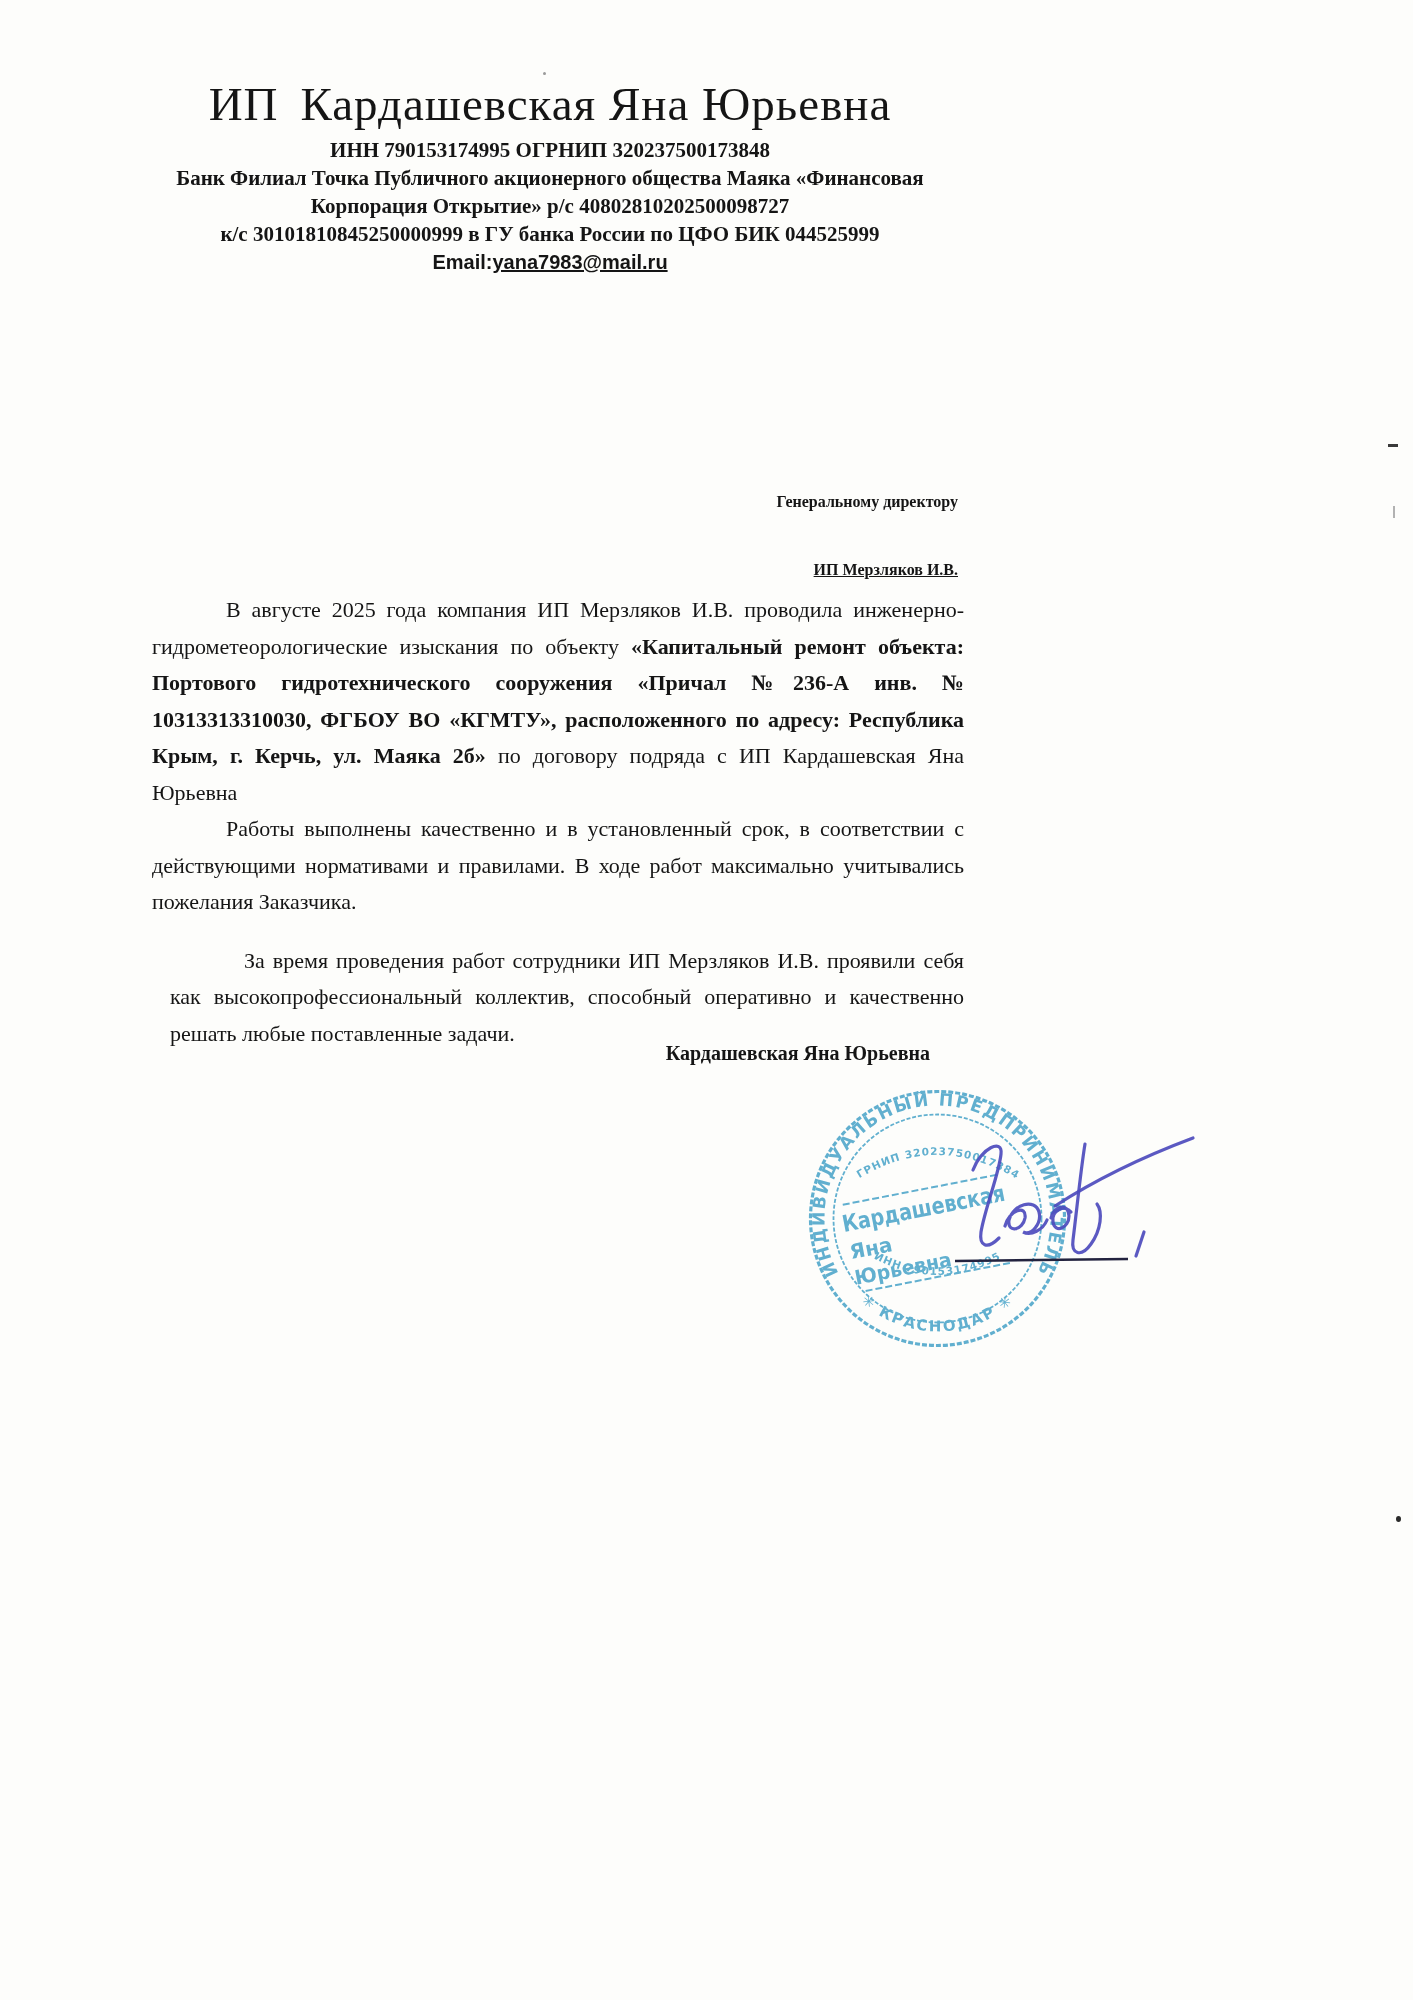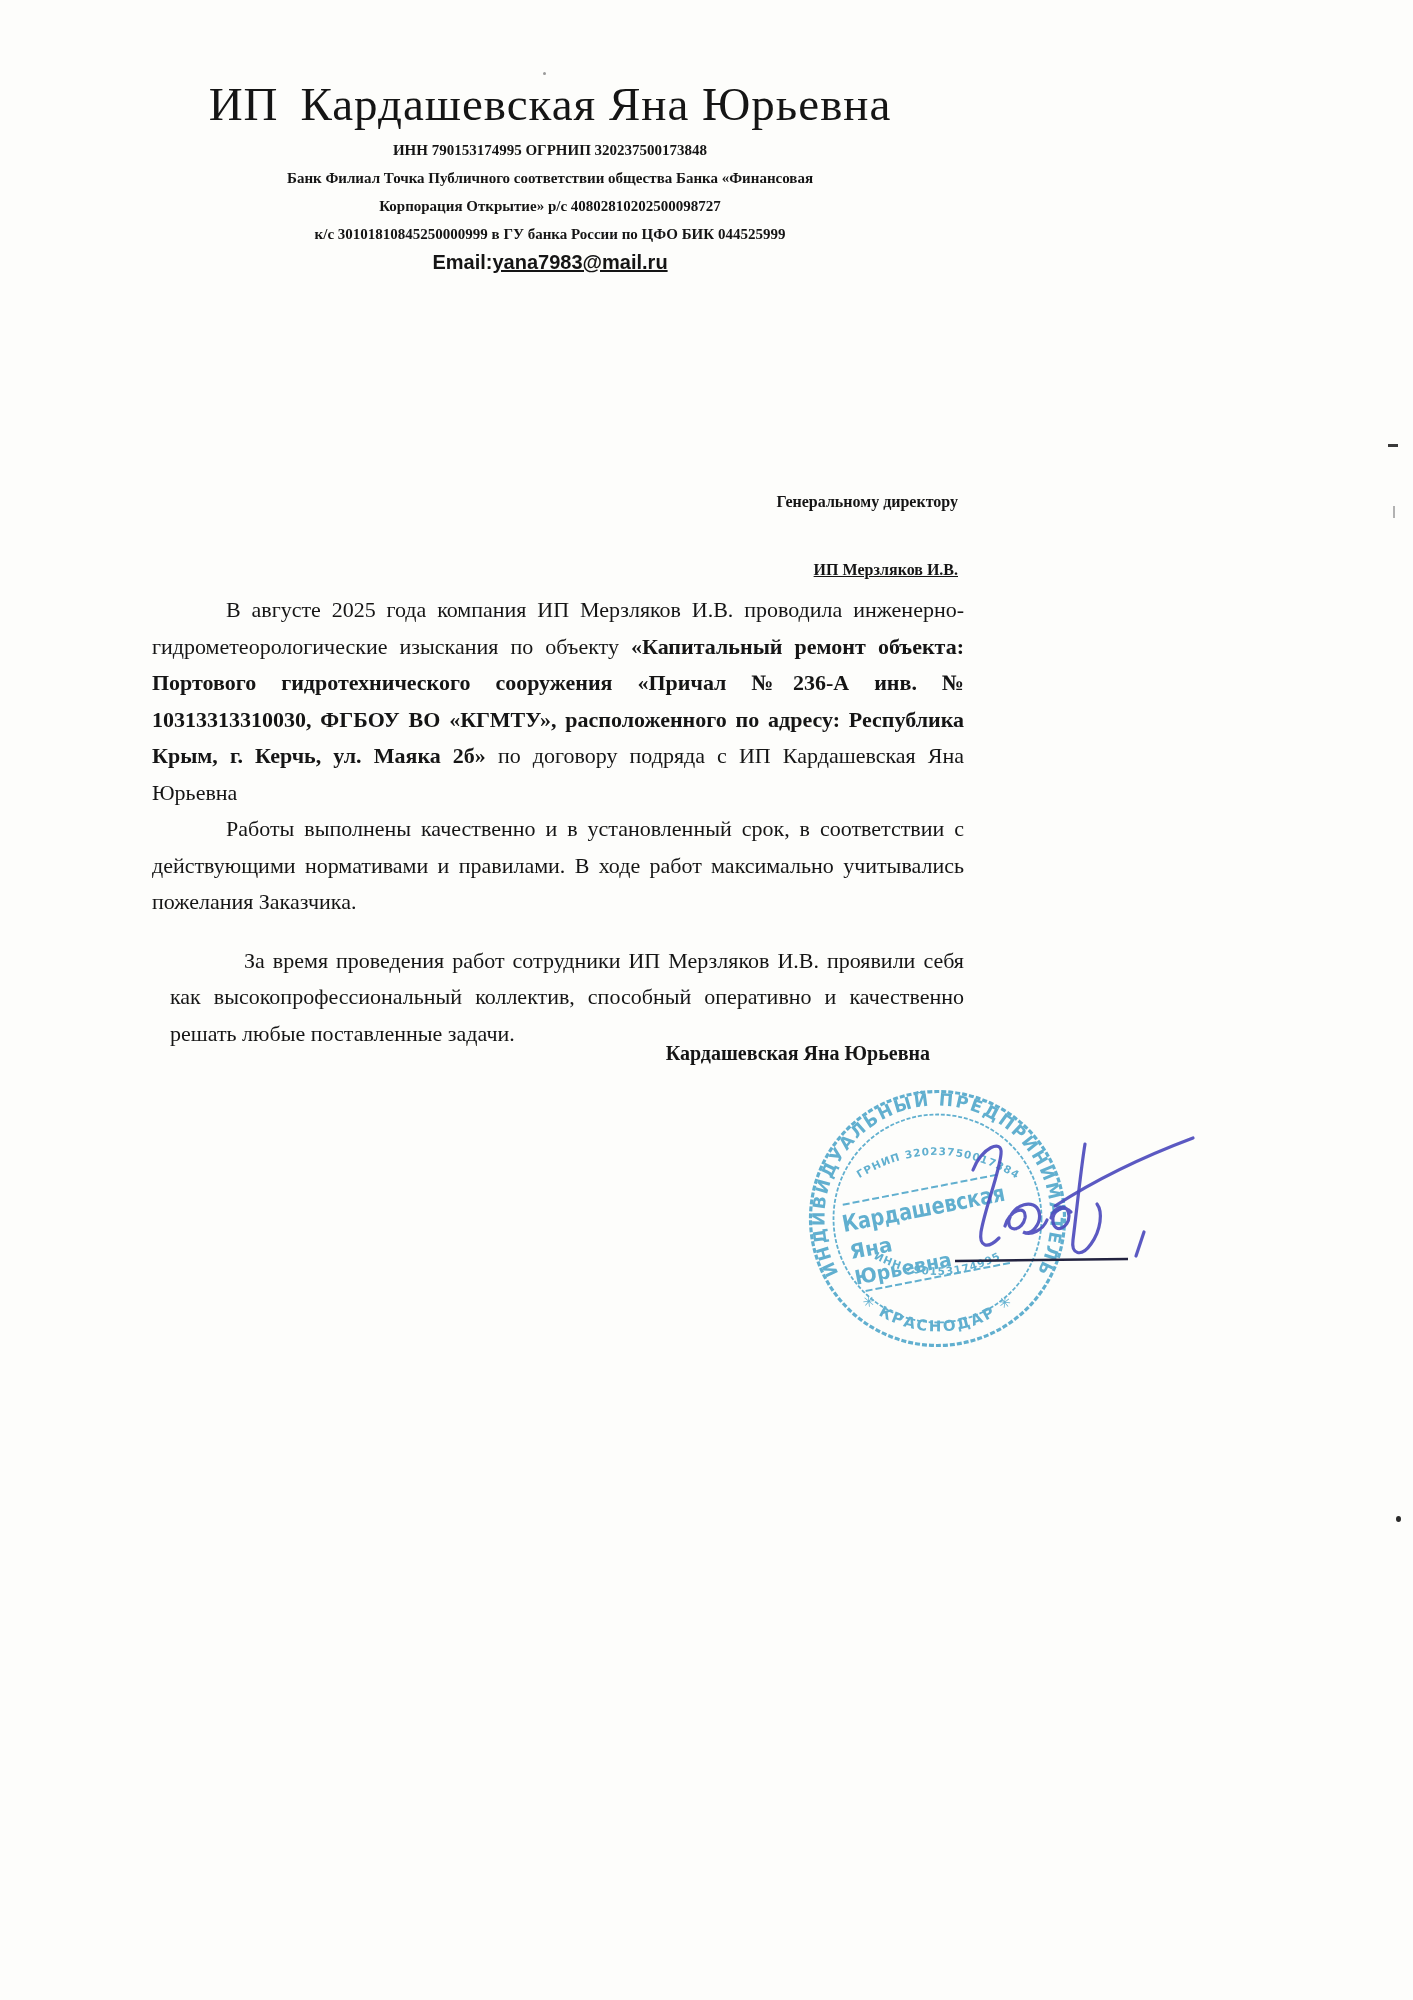--- a/index.html
+++ b/index.html
@@ -21,21 +21,21 @@
     margin:78px 0 6px 0;
     font-size:47px;
     font-weight:400;
     letter-spacing:1px;
     line-height:52px;
     white-space:nowrap;
     text-align:center;
   }
   .title-gap{display:inline-block;width:22px;}
   .hline{
-    font-size:15px;
+    font-size:21px;
     font-weight:bold;
     line-height:28px;
     white-space:nowrap;
   }
   .email-line{
     font-family:"Liberation Sans", sans-serif;
     font-size:20px;
   }
   .email-addr{
     text-decoration:underline;
@@ -112,21 +112,21 @@
   .speck4{left:543px;top:72px;width:3px;height:3px;background:#9a9a9a;border-radius:50%;}
 </style>
 </head>
 <body>
 
 <div class="page">
 
   <header class="letterhead">
     <h1 class="title"><span>ИП</span><span class="title-gap"></span><span>Кардашевская Яна Юрьевна</span></h1>
     <div class="hline">ИНН 790153174995 ОГРНИП 320237500173848</div>
-    <div class="hline">Банк Филиал Точка Публичного соответствии общества Банка «Финансовая</div>
+    <div class="hline">Банк Филиал Точка Публичного акционерного общества Маяка «Финансовая</div>
     <div class="hline">Корпорация Открытие» р/с 40802810202500098727</div>
     <div class="hline">к/с 30101810845250000999 в ГУ банка России по ЦФО БИК 044525999</div>
     <div class="hline email-line"><span>Email:</span><span class="email-addr">yana7983@mail.ru</span></div>
   </header>
 
   <div class="addressee">
     <div class="line1">Генеральному директору</div>
     <div class="line2">ИП Мерзляков И.В.</div>
   </div>
 

